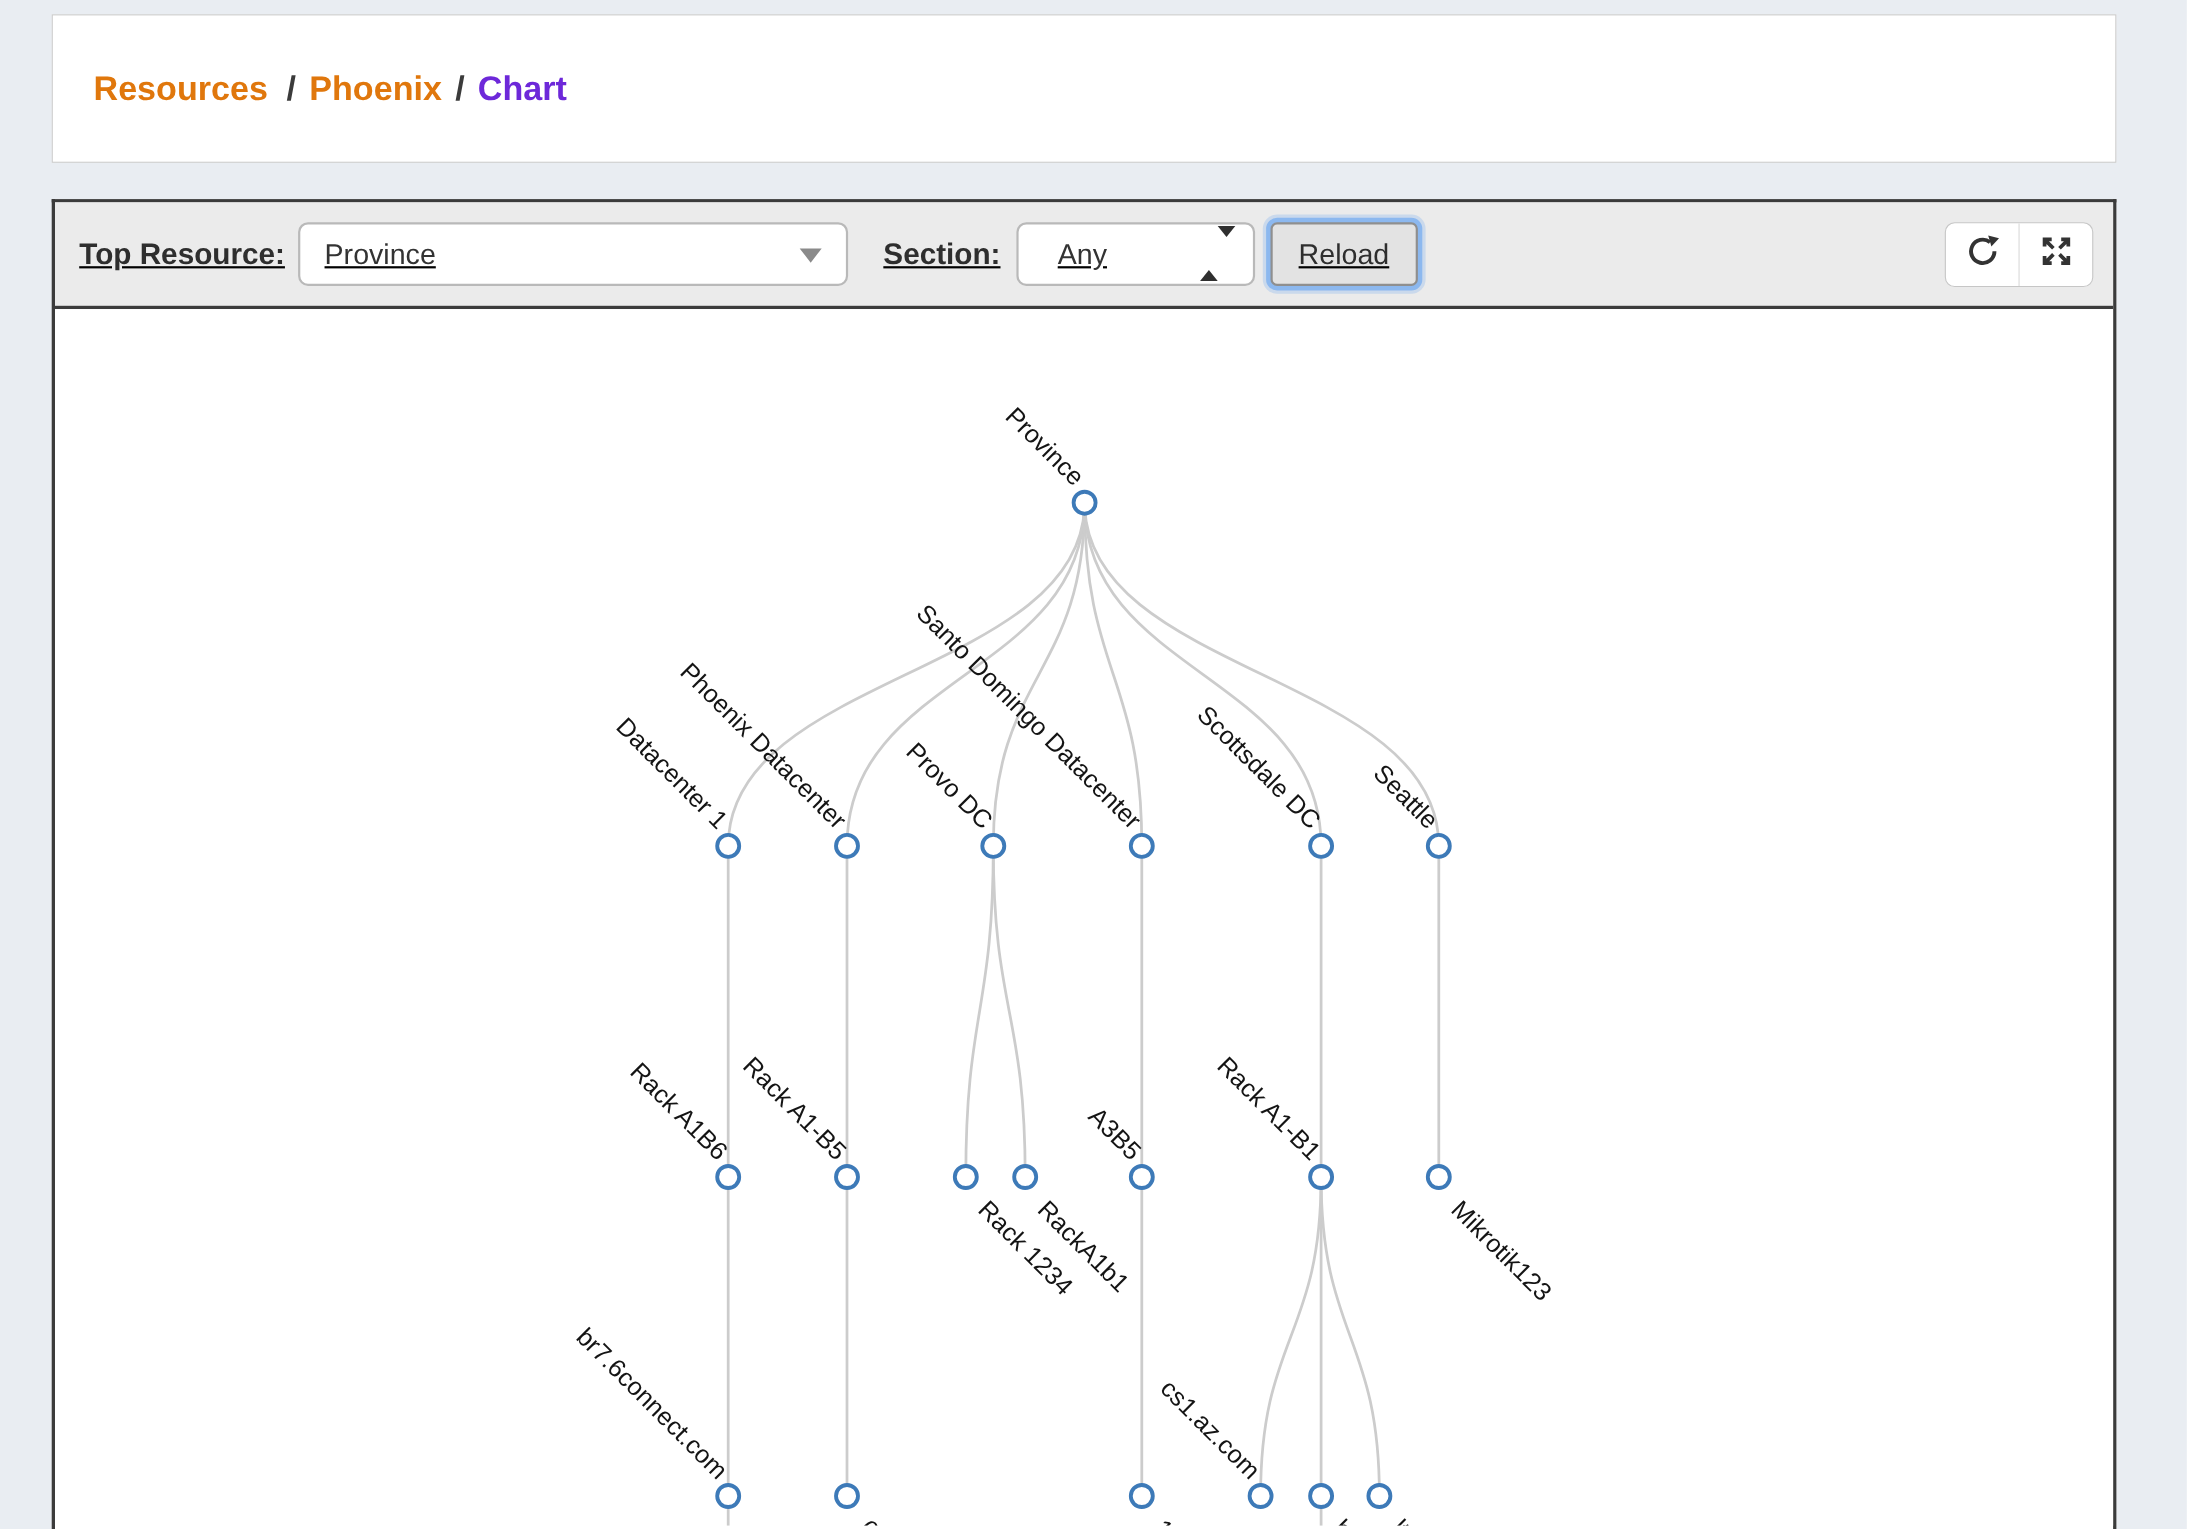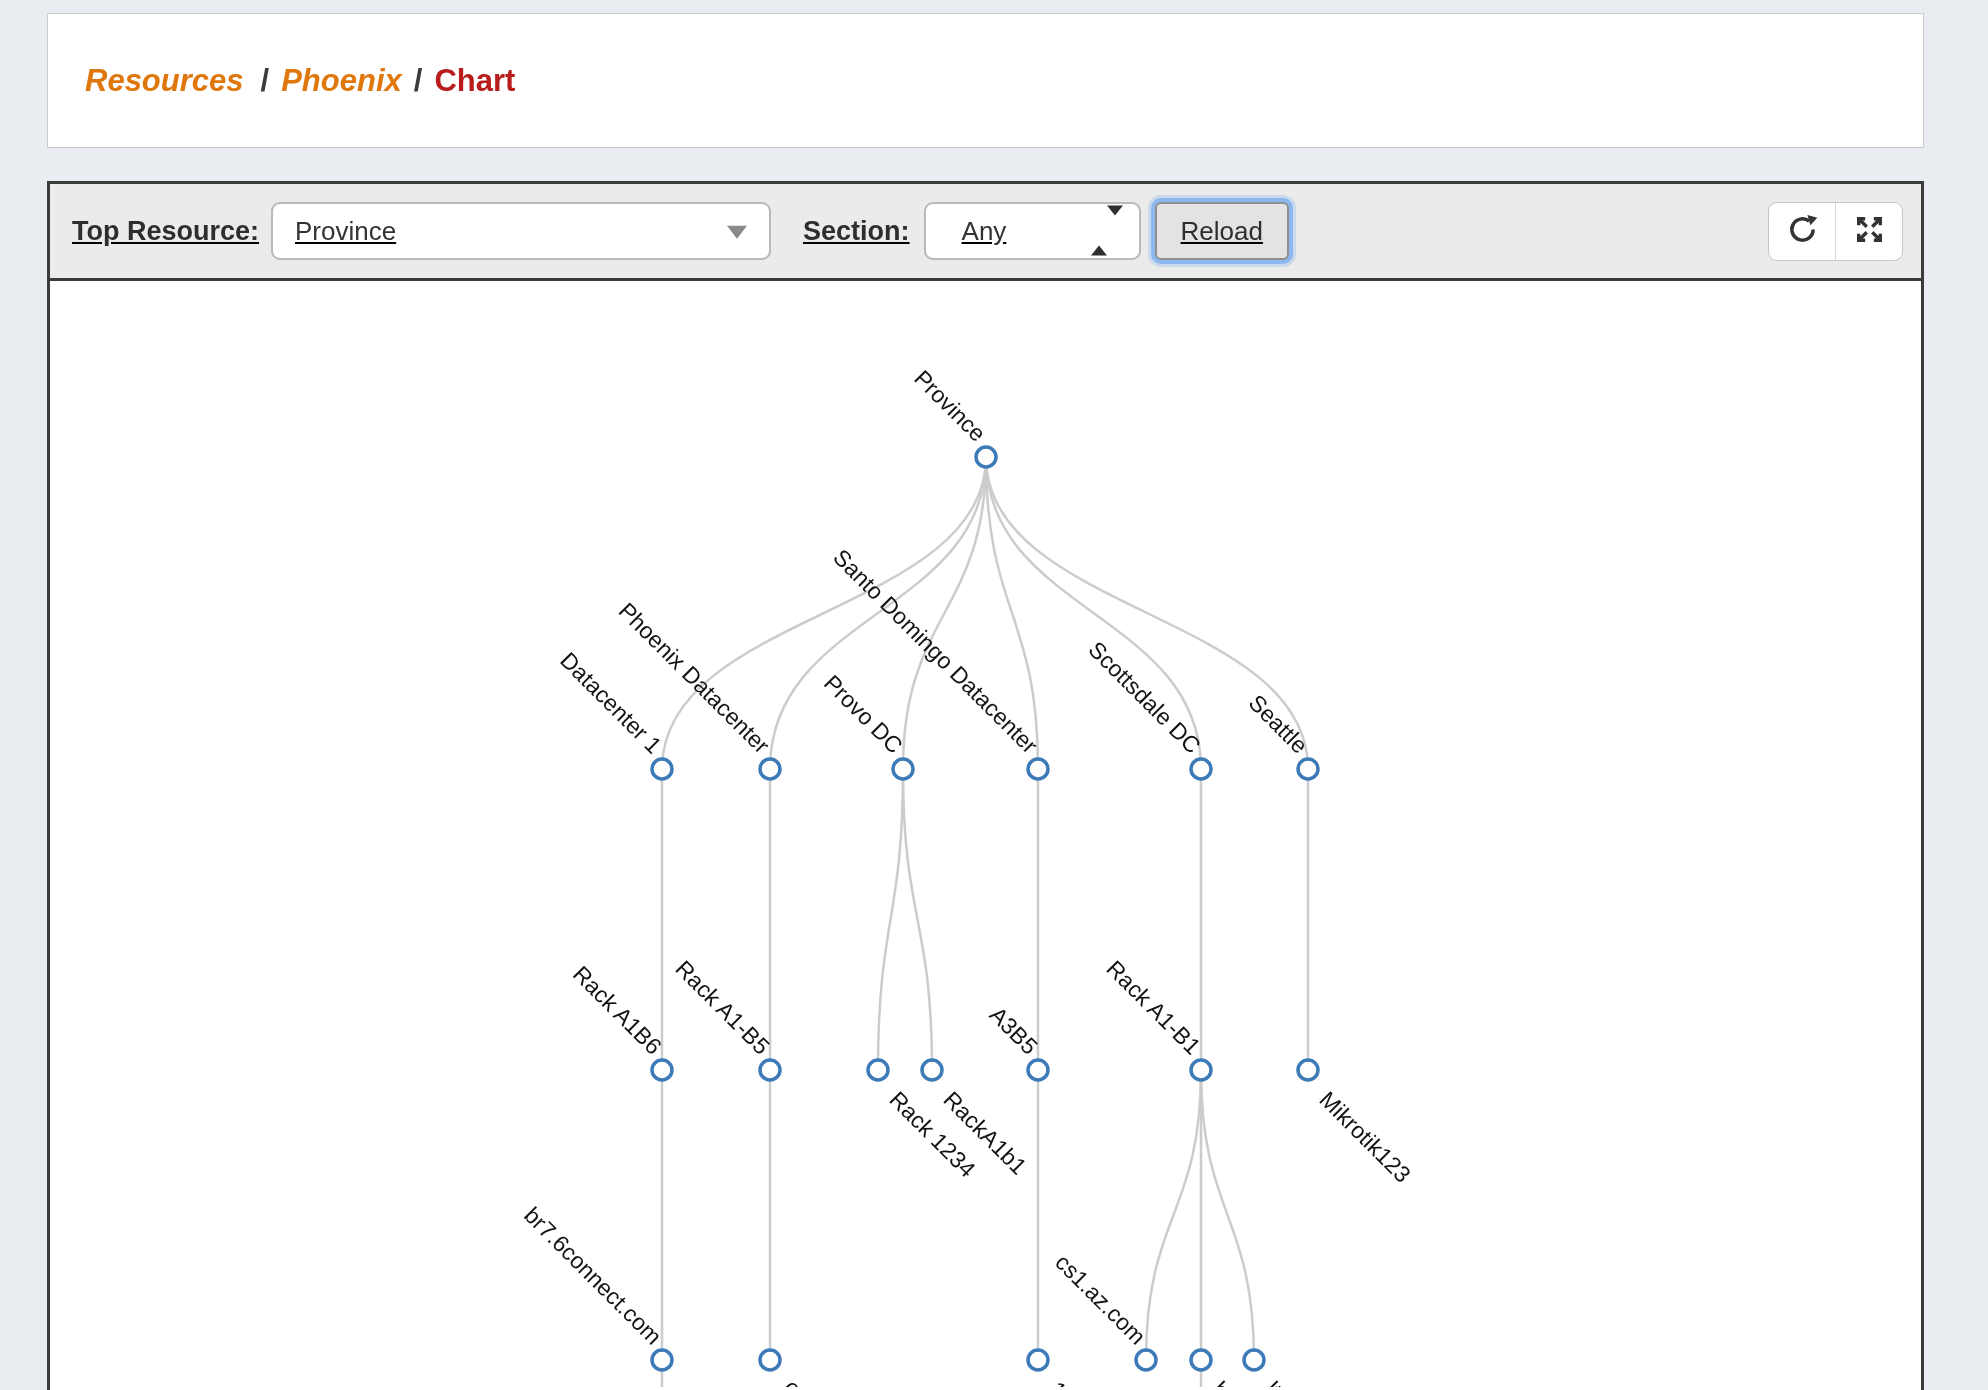--- a/index.html
+++ b/index.html
@@ -10,24 +10,24 @@
   }
   
   .crumb-card{
     position:absolute;left:47px;top:13px;width:1875px;height:133px;
     background:#ffffff;border:1px solid #cbcbcb;
   }
   .crumbs{
     position:absolute;left:37px;top:50%;transform:translateY(-50%);
     font-size:31px;font-weight:bold;white-space:nowrap;
   }
-  .crumb-link{color:#e0770c;cursor:pointer;font-style:italic;}
+  .crumb-link{color:#e0770c;cursor:pointer;}
   .crumb-sep{color:#3b3b3b;margin:0 12px;}
   .crumb-sep.first{margin-left:17px;}
-  .crumb-current{color:#b91c1c;}
+  .crumb-current{color:#6d28d9;}
 
   
   .panel{
     position:absolute;left:47px;top:181px;width:1871px;height:1209px;
     border:3px solid #3b3b3b;border-bottom:none;background:#ffffff;
   }
   .toolbar{
     height:97px;background:#ebebeb;border-bottom:3px solid #3b3b3b;
     display:flex;align-items:center;padding-left:22px;box-sizing:border-box;text-decoration:underline;
   }

